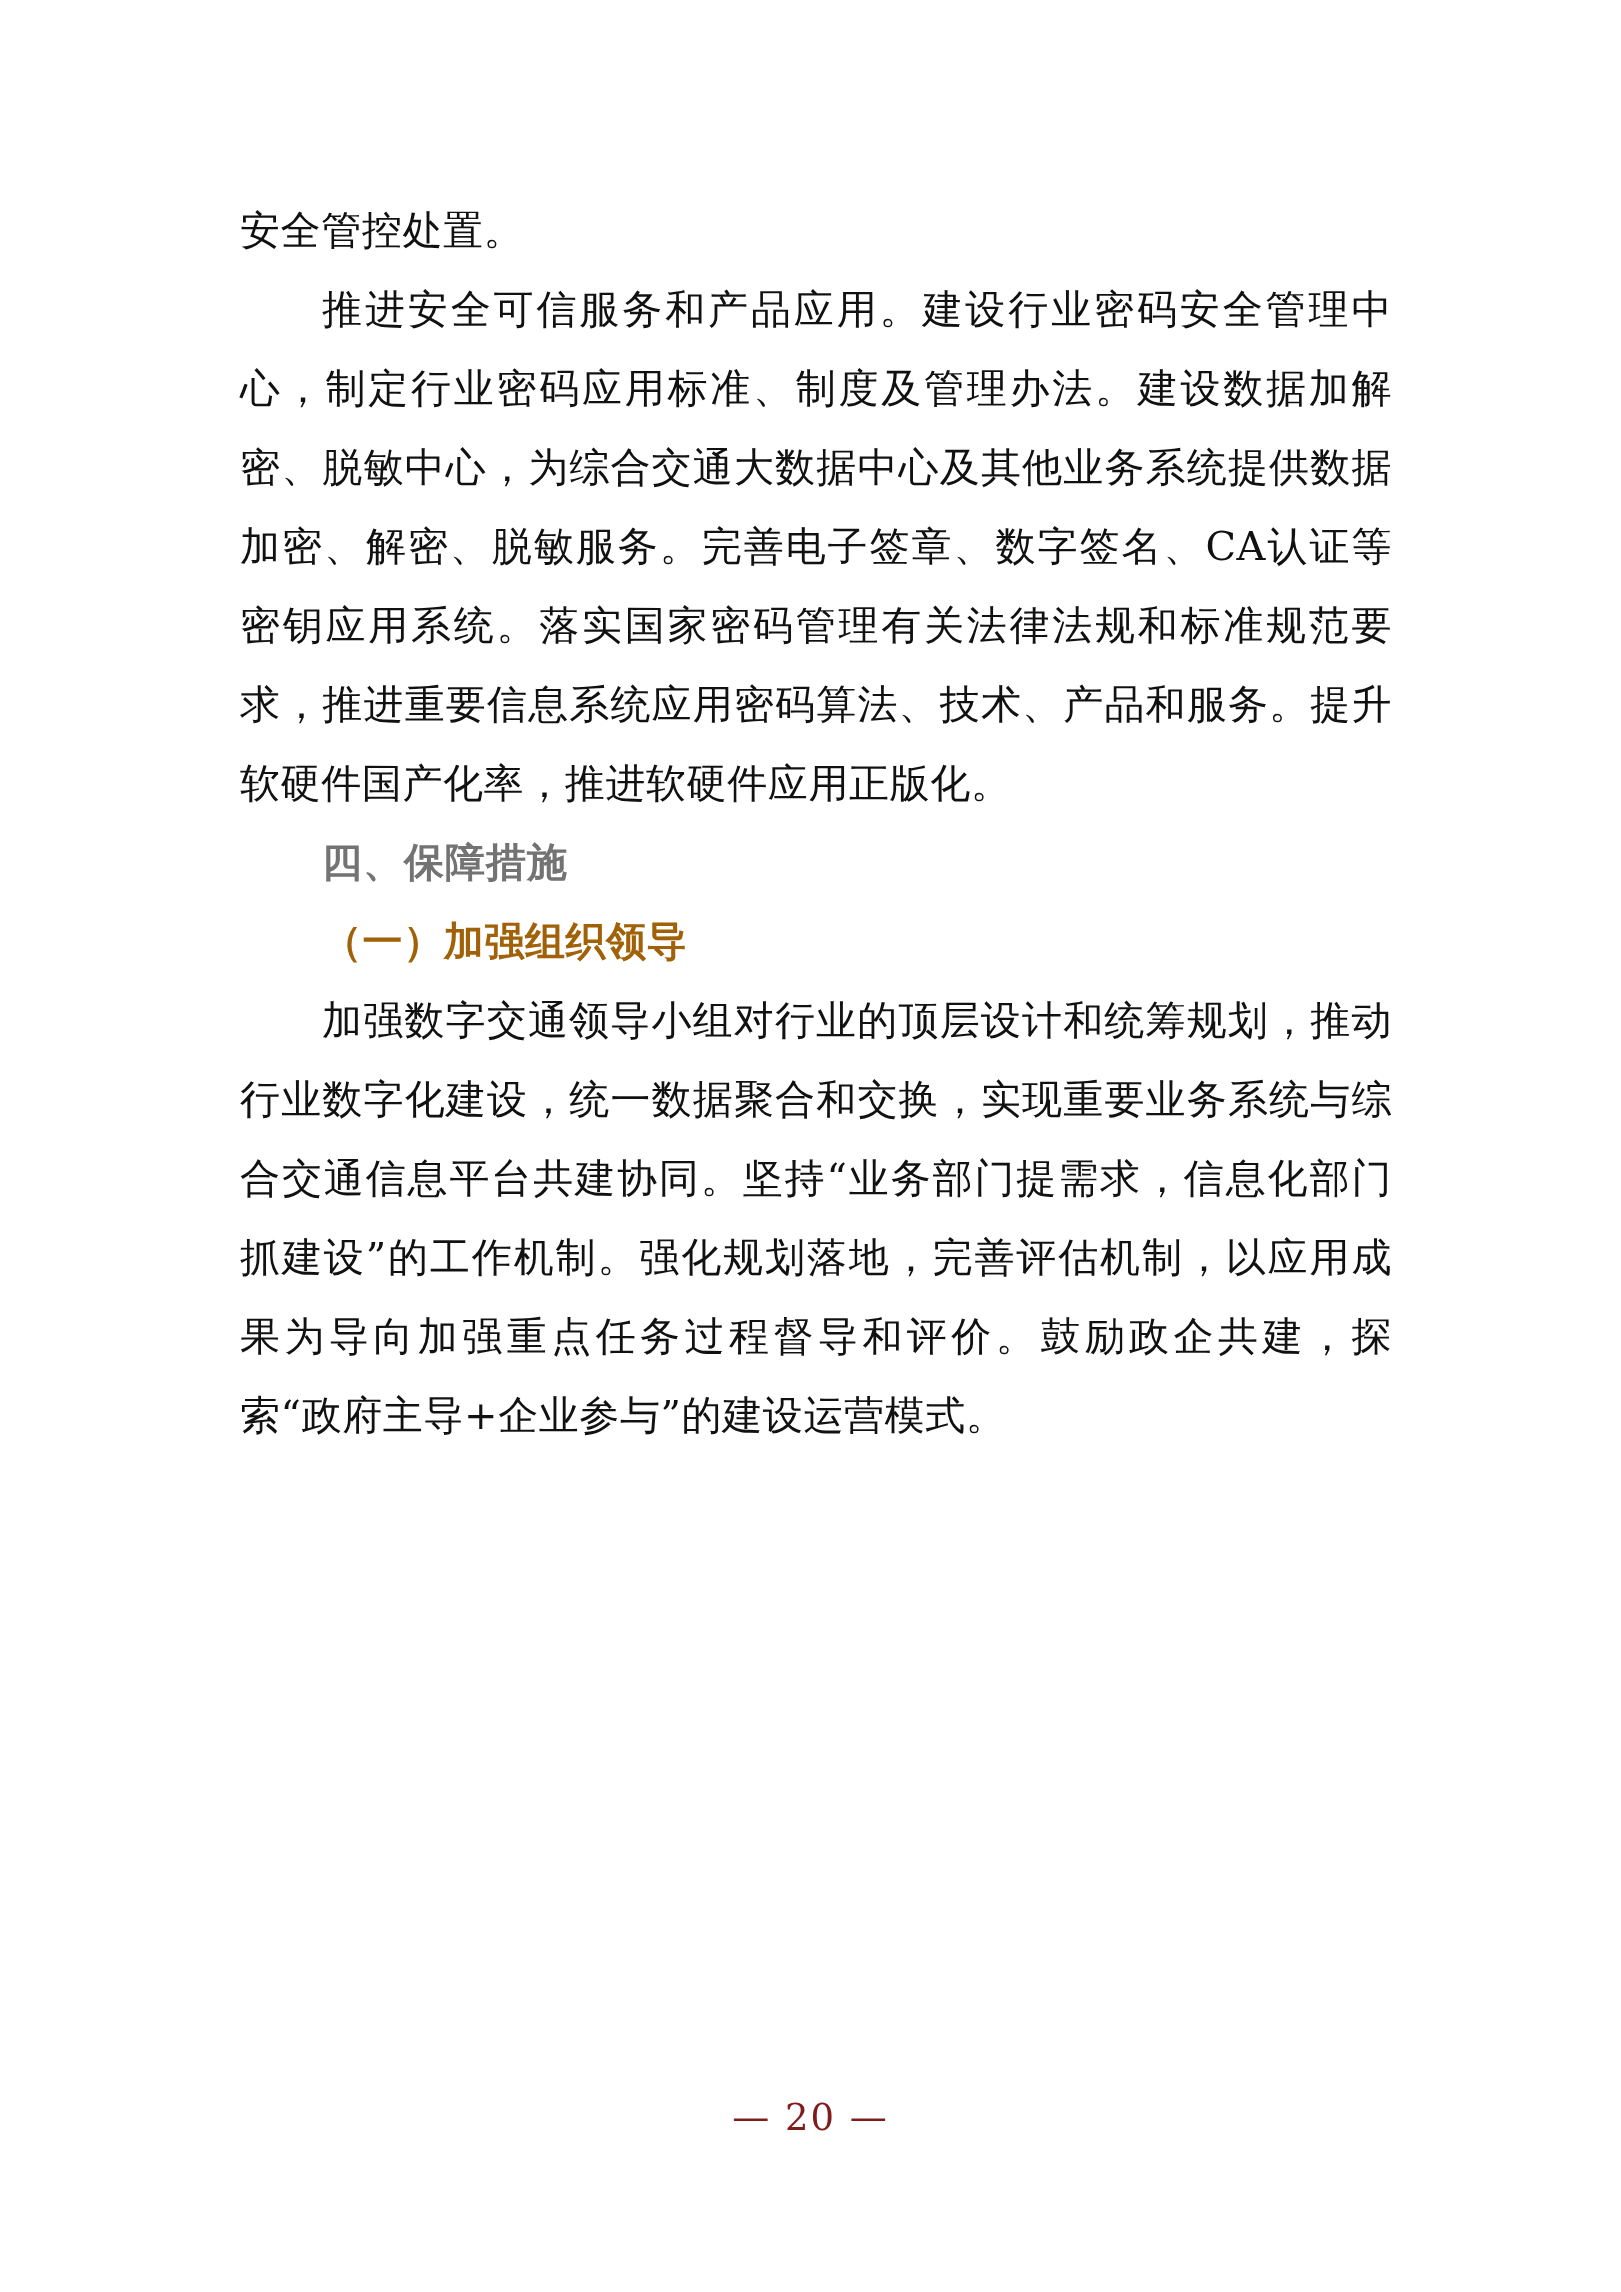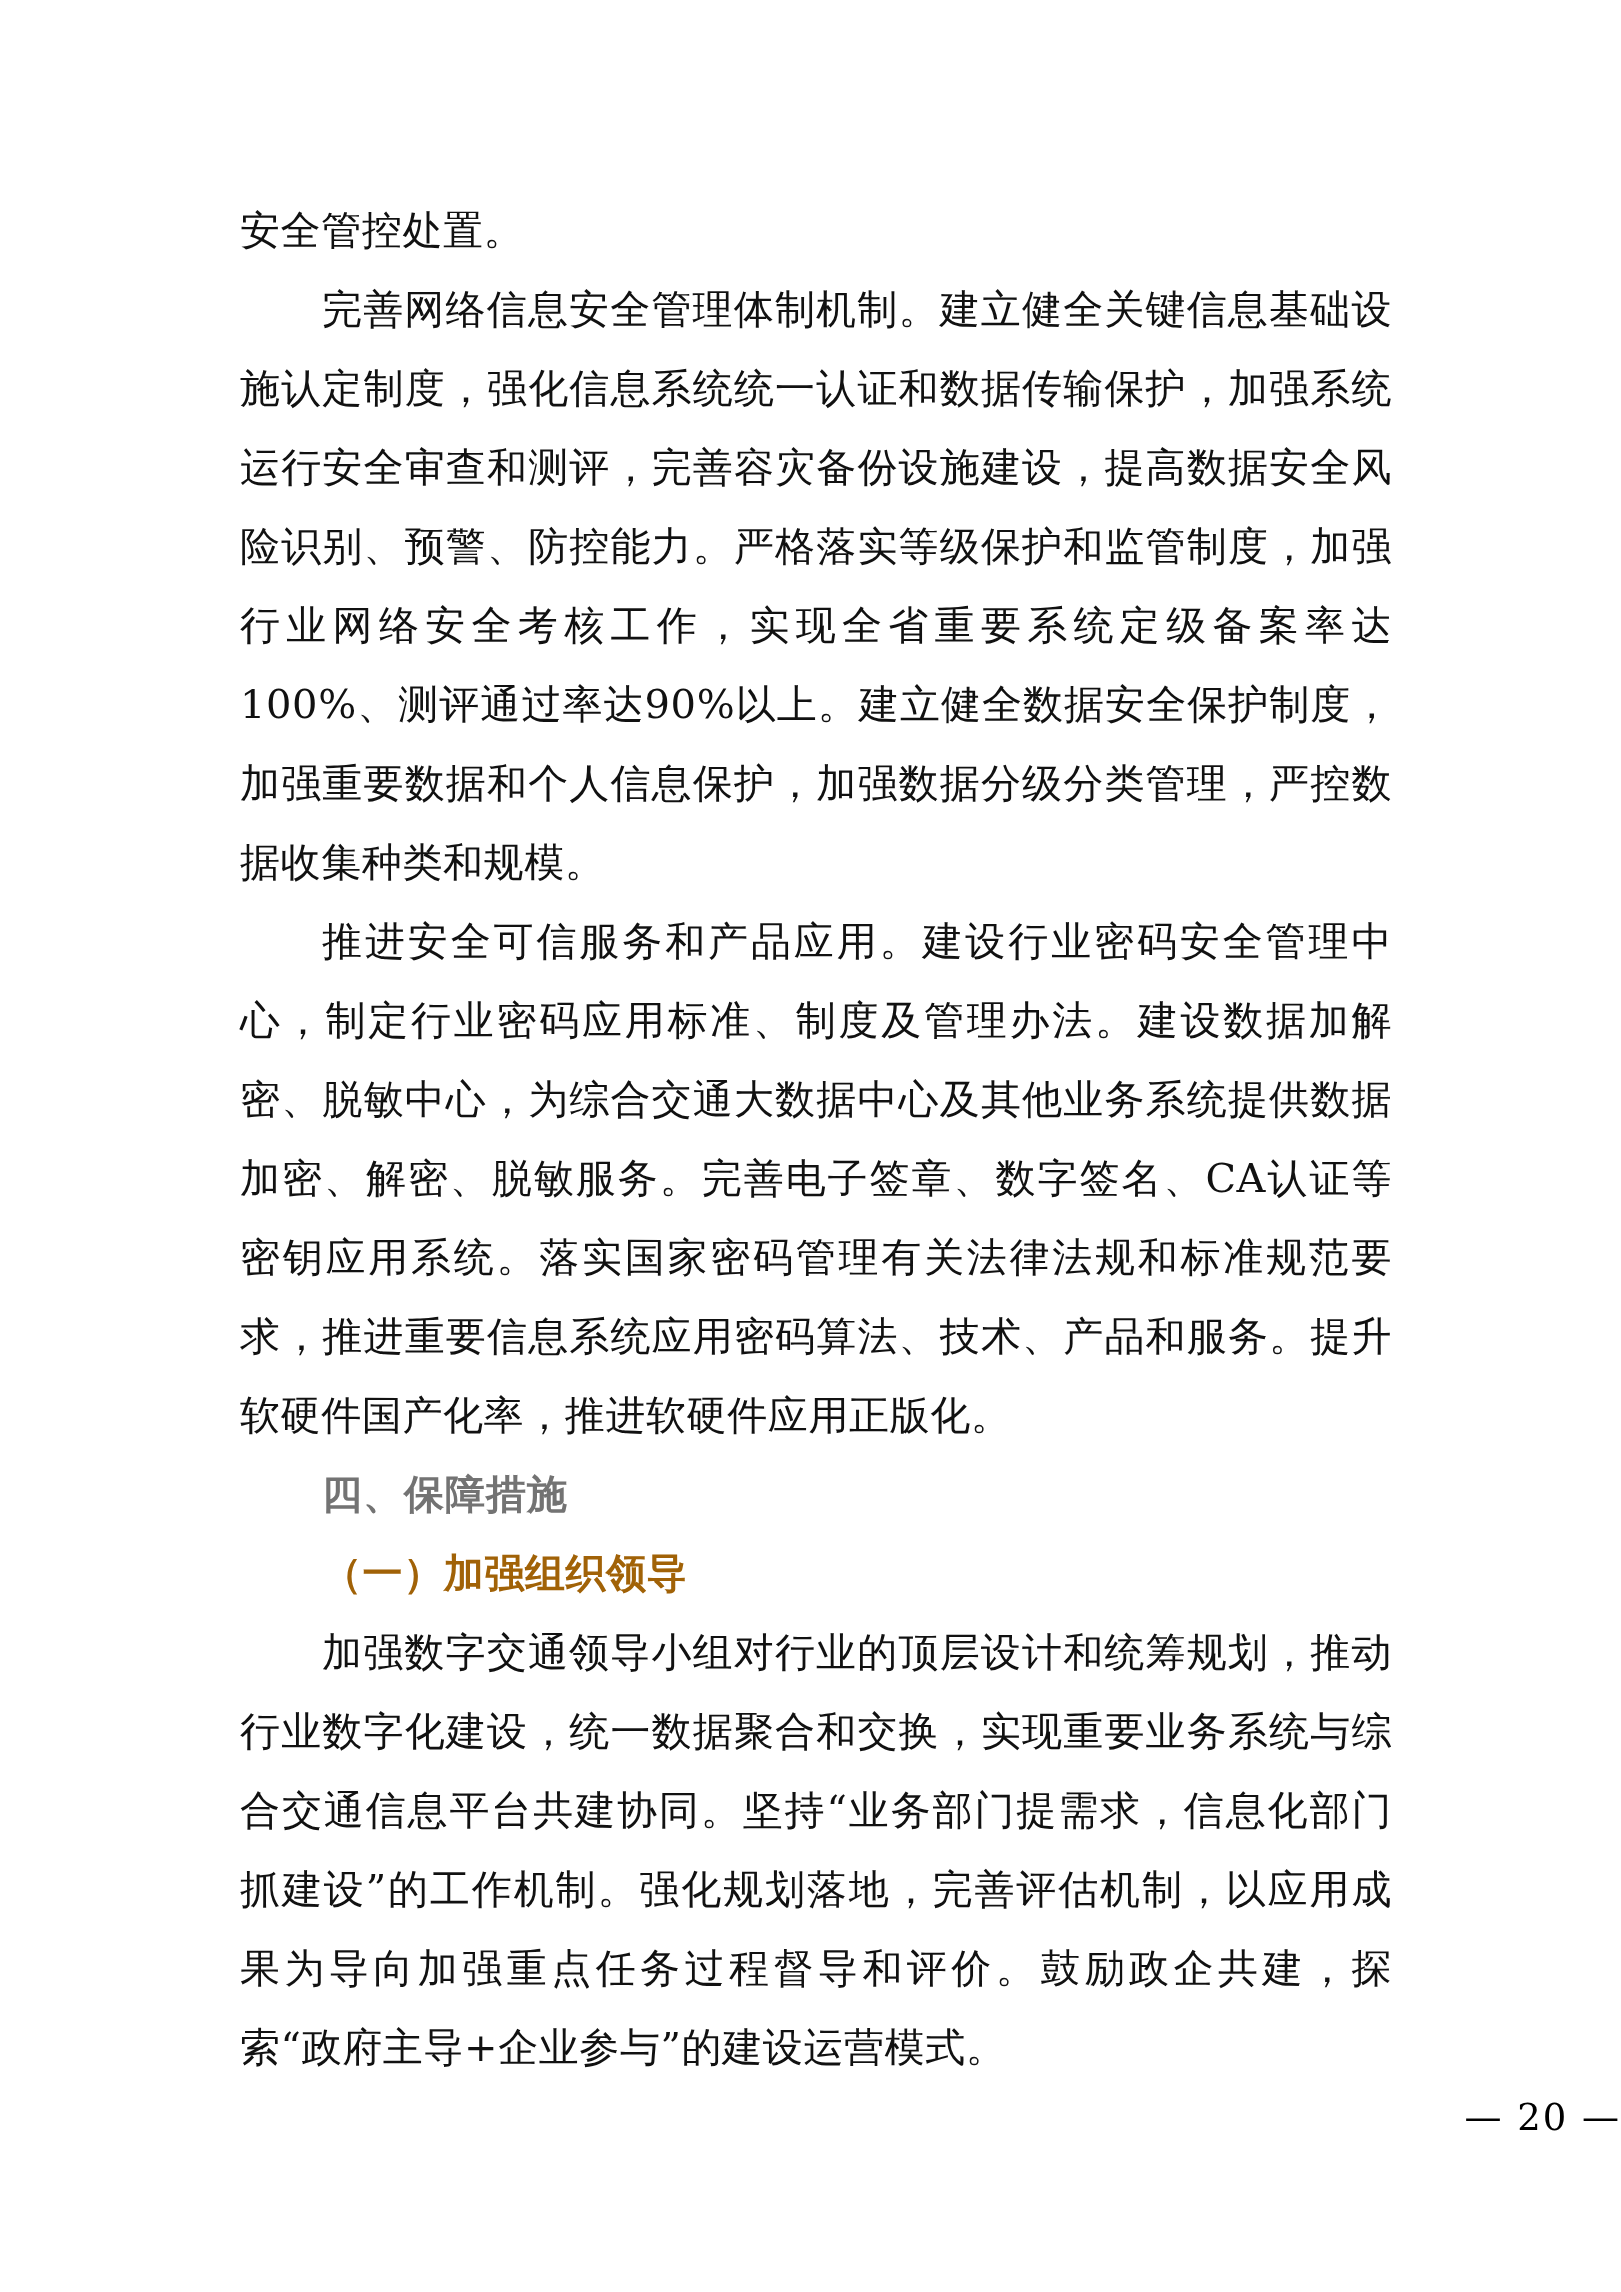--- a/index.html
+++ b/index.html
@@ -53,37 +53,36 @@
     text-indent: 82px;
     letter-spacing: 0.6px;
     color: #a16207;
     font-family: "DejaVu Sans", "Liberation Sans", sans-serif;
   }
   .footer {
     position: absolute;
     left: 0;
     right: 0;
     top: 2096px;
-    text-align: right;
+    text-align: center;
     font-size: 37px;
     letter-spacing: 2px;
-    color: #000000;
+    color: #7f1d1d;
     font-family: "DejaVu Serif", "Liberation Serif", serif;
   }
 </style>
 </head>
 <body>
 
 <div class="page">
 
   <div class="content">
 
     <p class="body-text">安全管控处置。</p>
 
-    <p class="body-text indent">完善网络信息安全管理体制机制。建立健全关键信息基础设施认定制度，强化信息系统统一认证和数据传输保护，加强系统运行安全审查和测评，完善容灾备份设施建设，提高数据安全风险识别、预警、防控能力。严格落实等级保护和监管制度，加强行业网络安全考核工作，实现全省重要系统定级备案率达100%、测评通过率达90%以上。建立健全数据安全保护制度，加强重要数据和个人信息保护，加强数据分级分类管理，严控数据收集种类和规模。</p>
 
     <p class="body-text indent">推进安全可信服务和产品应用。建设行业密码安全管理中心，制定行业密码应用标准、制度及管理办法。建设数据加解密、脱敏中心，为综合交通大数据中心及其他业务系统提供数据加密、解密、脱敏服务。完善电子签章、数字签名、CA认证等密钥应用系统。落实国家密码管理有关法律法规和标准规范要求，推进重要信息系统应用密码算法、技术、产品和服务。提升软硬件国产化率，推进软硬件应用正版化。</p>
 
     <p class="heading">四、保障措施</p>
 
     <p class="subheading">（一）加强组织领导</p>
 
     <p class="body-text indent">加强数字交通领导小组对行业的顶层设计和统筹规划，推动行业数字化建设，统一数据聚合和交换，实现重要业务系统与综合交通信息平台共建协同。坚持“业务部门提需求，信息化部门抓建设”的工作机制。强化规划落地，完善评估机制，以应用成果为导向加强重点任务过程督导和评价。鼓励政企共建，探索“政府主导+企业参与”的建设运营模式。</p>
 
   </div>

